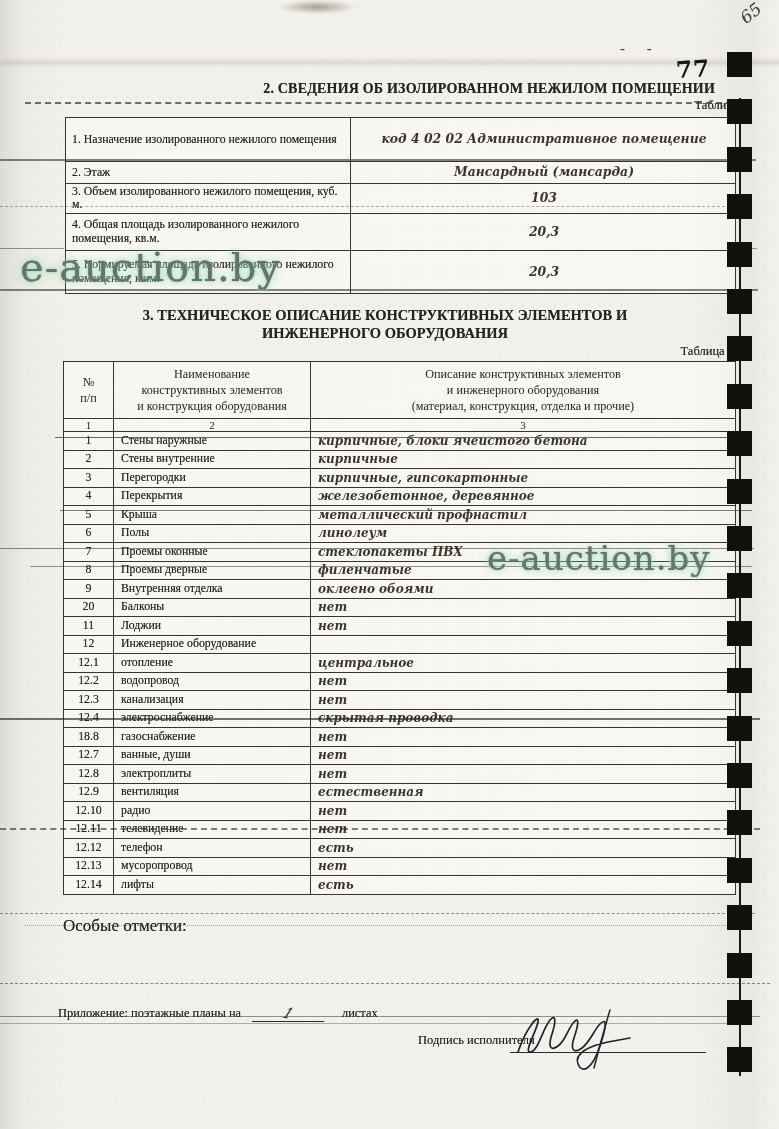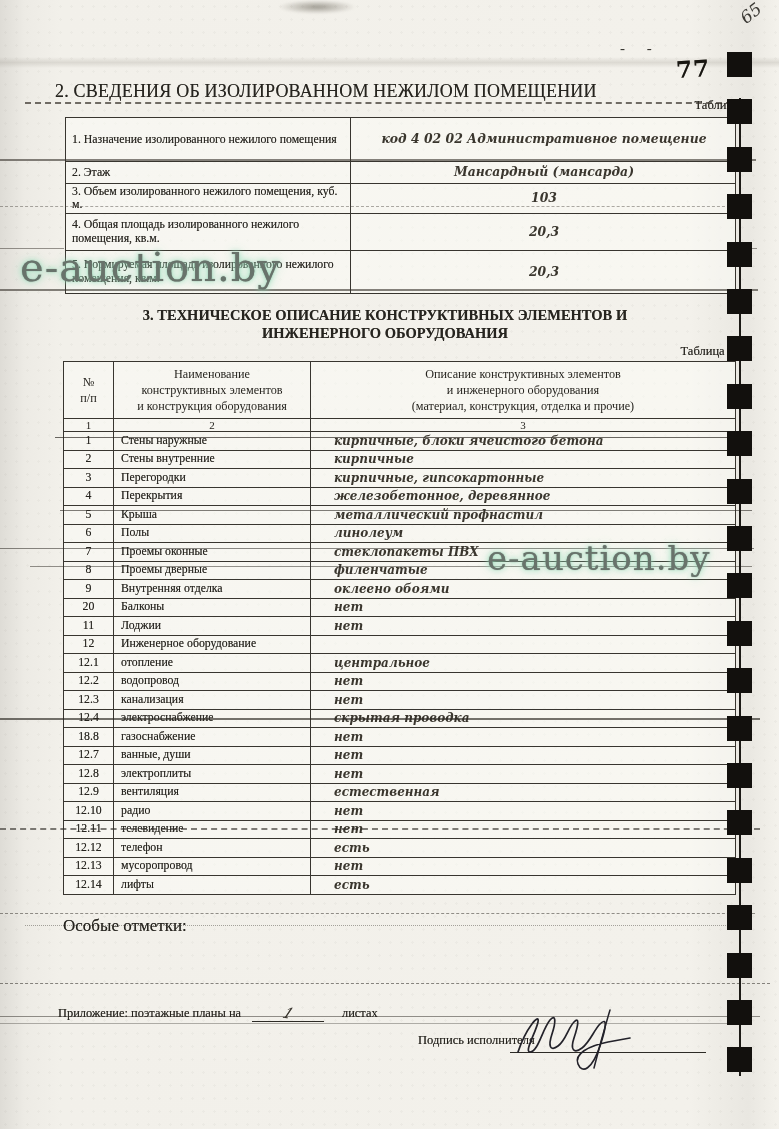--- a/index.html
+++ b/index.html
@@ -15,22 +15,22 @@
     background:radial-gradient(ellipse at center,rgba(95,90,78,.55),rgba(95,90,78,0) 70%);filter:blur(1px);}
   .band{position:absolute;left:0;top:57px;width:100%;height:11px;z-index:4;
     background:linear-gradient(180deg,rgba(140,135,125,0),rgba(140,135,125,.22),rgba(140,135,125,0));}
 
   .corner-note{position:absolute;left:740px;top:3px;font-family:"DejaVu Serif",serif;font-style:italic;
     font-size:17px;color:#3a3833;transform:rotate(-38deg);z-index:6;}
   .page-number{position:absolute;left:676px;top:55px;font-family:"DejaVu Serif",serif;font-weight:bold;
     font-size:23px;letter-spacing:1px;transform:rotate(-3deg);color:#181611;z-index:6;}
   .dash-note{position:absolute;left:620px;top:40px;font-size:15px;letter-spacing:9px;color:#33312c;z-index:6;}
 
-  .title2{position:absolute;left:55px;top:81px;width:660px;text-align:left;font-weight:normal;
-    font-size:18px;letter-spacing:.2px;z-index:6;}
+  .title2{position:absolute;left:55px;top:81px;width:660px;text-align:right;font-weight:bold;
+    font-size:14px;letter-spacing:.2px;z-index:6;}
   .title3{position:absolute;left:55px;top:306px;width:660px;text-align:center;font-weight:bold;
     font-size:14.5px;line-height:1.25;z-index:6;}
   .tbl-label{position:absolute;font-size:12.5px;z-index:6;}
   .t2{left:0;top:98px;width:748px;text-align:right;}
   .t3{left:0;top:344px;width:734px;text-align:right;}
 
   table{border-collapse:collapse;position:absolute;background:rgba(252,251,246,.55);z-index:6;}
   td,th{border:1.5px solid #38352f;}
   .table2{left:65px;top:117px;width:670px;table-layout:fixed;}
   .table2 td{font-size:11.8px;line-height:1.14;padding:1px 4px 1px 6px;vertical-align:middle;}
@@ -40,21 +40,21 @@
   .table2 tr:nth-child(5){height:43px}
 
   .table3{left:63px;top:361px;width:672px;table-layout:fixed;}
   .table3 thead th{font-weight:normal;text-align:center;white-space:pre-line;line-height:1.32;
     font-size:12.2px;padding:2px 2px;vertical-align:middle;height:52px;}
   .table3 thead tr.numrow td{height:12px;font-size:11px;text-align:center;padding:0;line-height:1;}
   .table3 tbody tr{height:18.5px;}
   .table3 tbody td{font-size:11.8px;line-height:1;padding:0 4px;vertical-align:middle;}
   .table3 td.num{text-align:center;padding:0 1px;}
   .table3 td.name{padding-left:7px;}
-  .table3 td.desc{font-size:12px;padding-left:23px;}
+  .table3 td.desc{font-size:12px;padding-left:7px;}
 
   .special{position:absolute;left:63px;top:916px;font-size:17px;z-index:6;}
   .attach{position:absolute;left:58px;top:1004px;font-size:12.4px;z-index:6;white-space:nowrap;}
   .blank{display:inline-block;width:72px;margin-left:11px;border-bottom:1.8px solid #2d2b26;
     text-align:center;font-size:14px;transform:translateY(1px);}
   .blank span{display:inline-block;transform:skewX(-22deg) rotate(4deg);font-weight:400;}
   .attach .suffix{margin-left:18px;}
   .sig-label{position:absolute;left:418px;top:1033px;font-size:12.5px;z-index:6;}
   .sig-line{position:absolute;left:510px;top:1052px;width:196px;border-top:1.4px solid #2d2b26;z-index:6;}
   .sig-svg{position:absolute;left:512px;top:1006px;z-index:7;}

